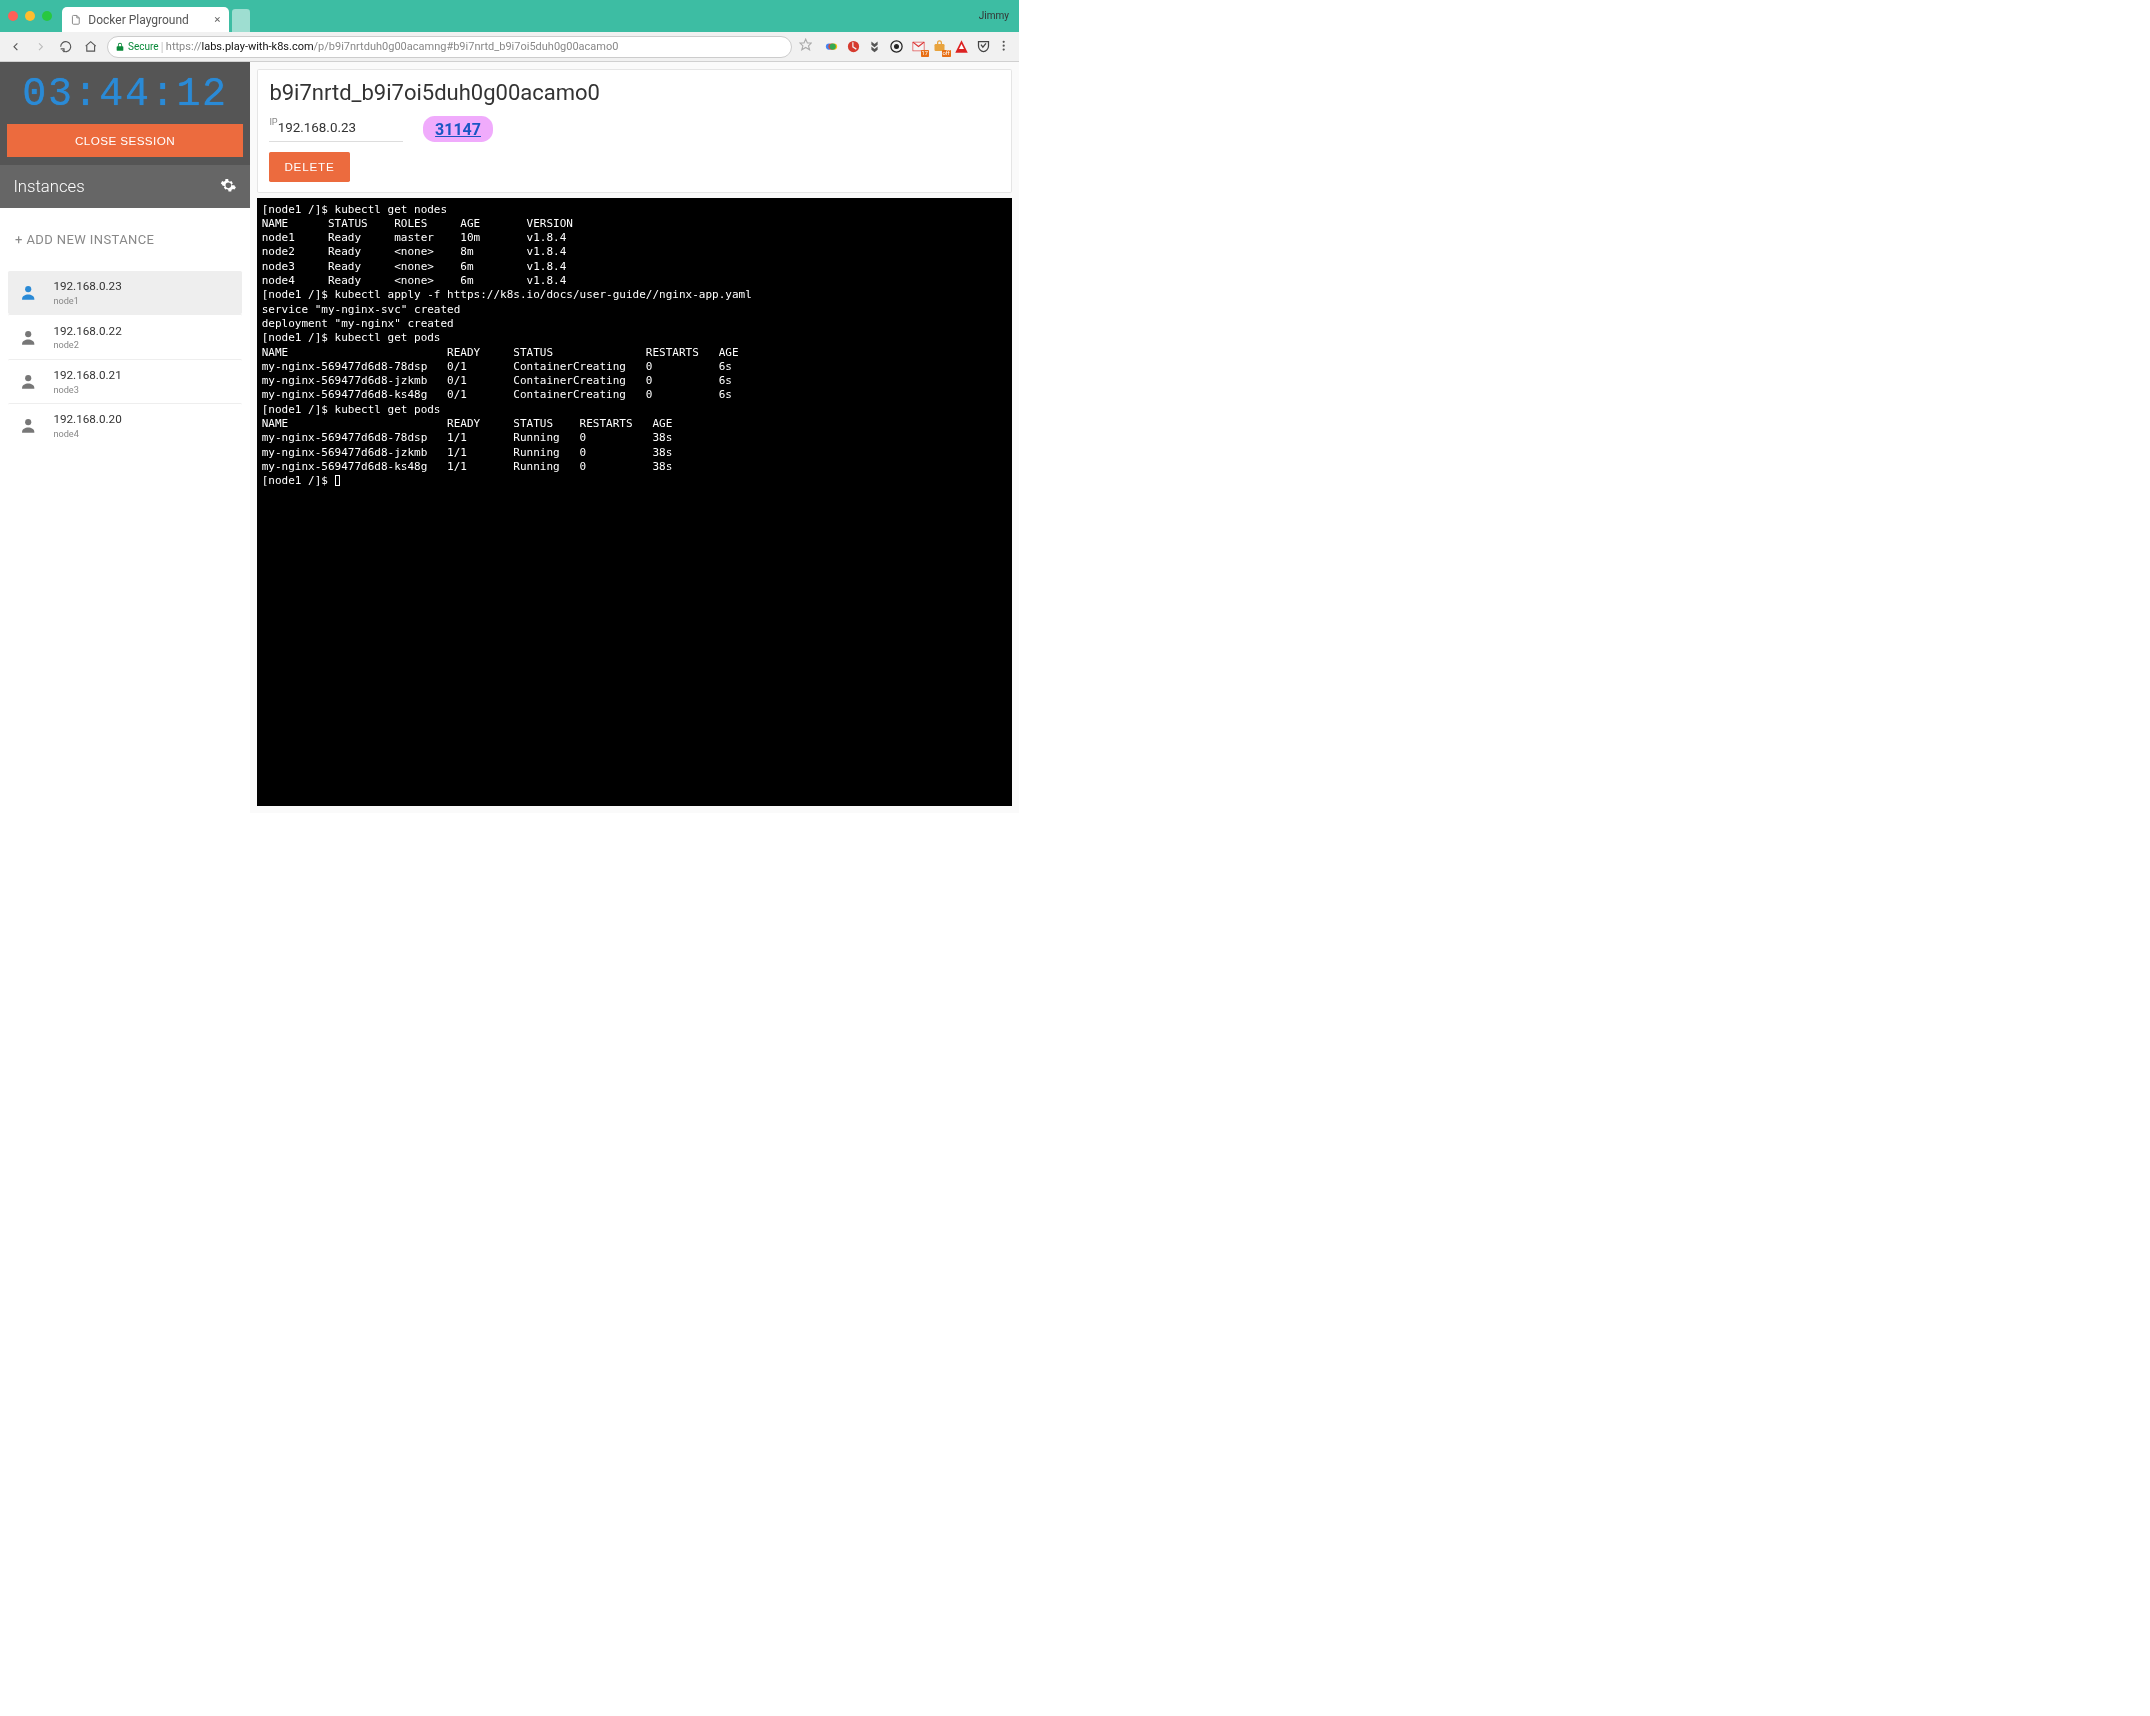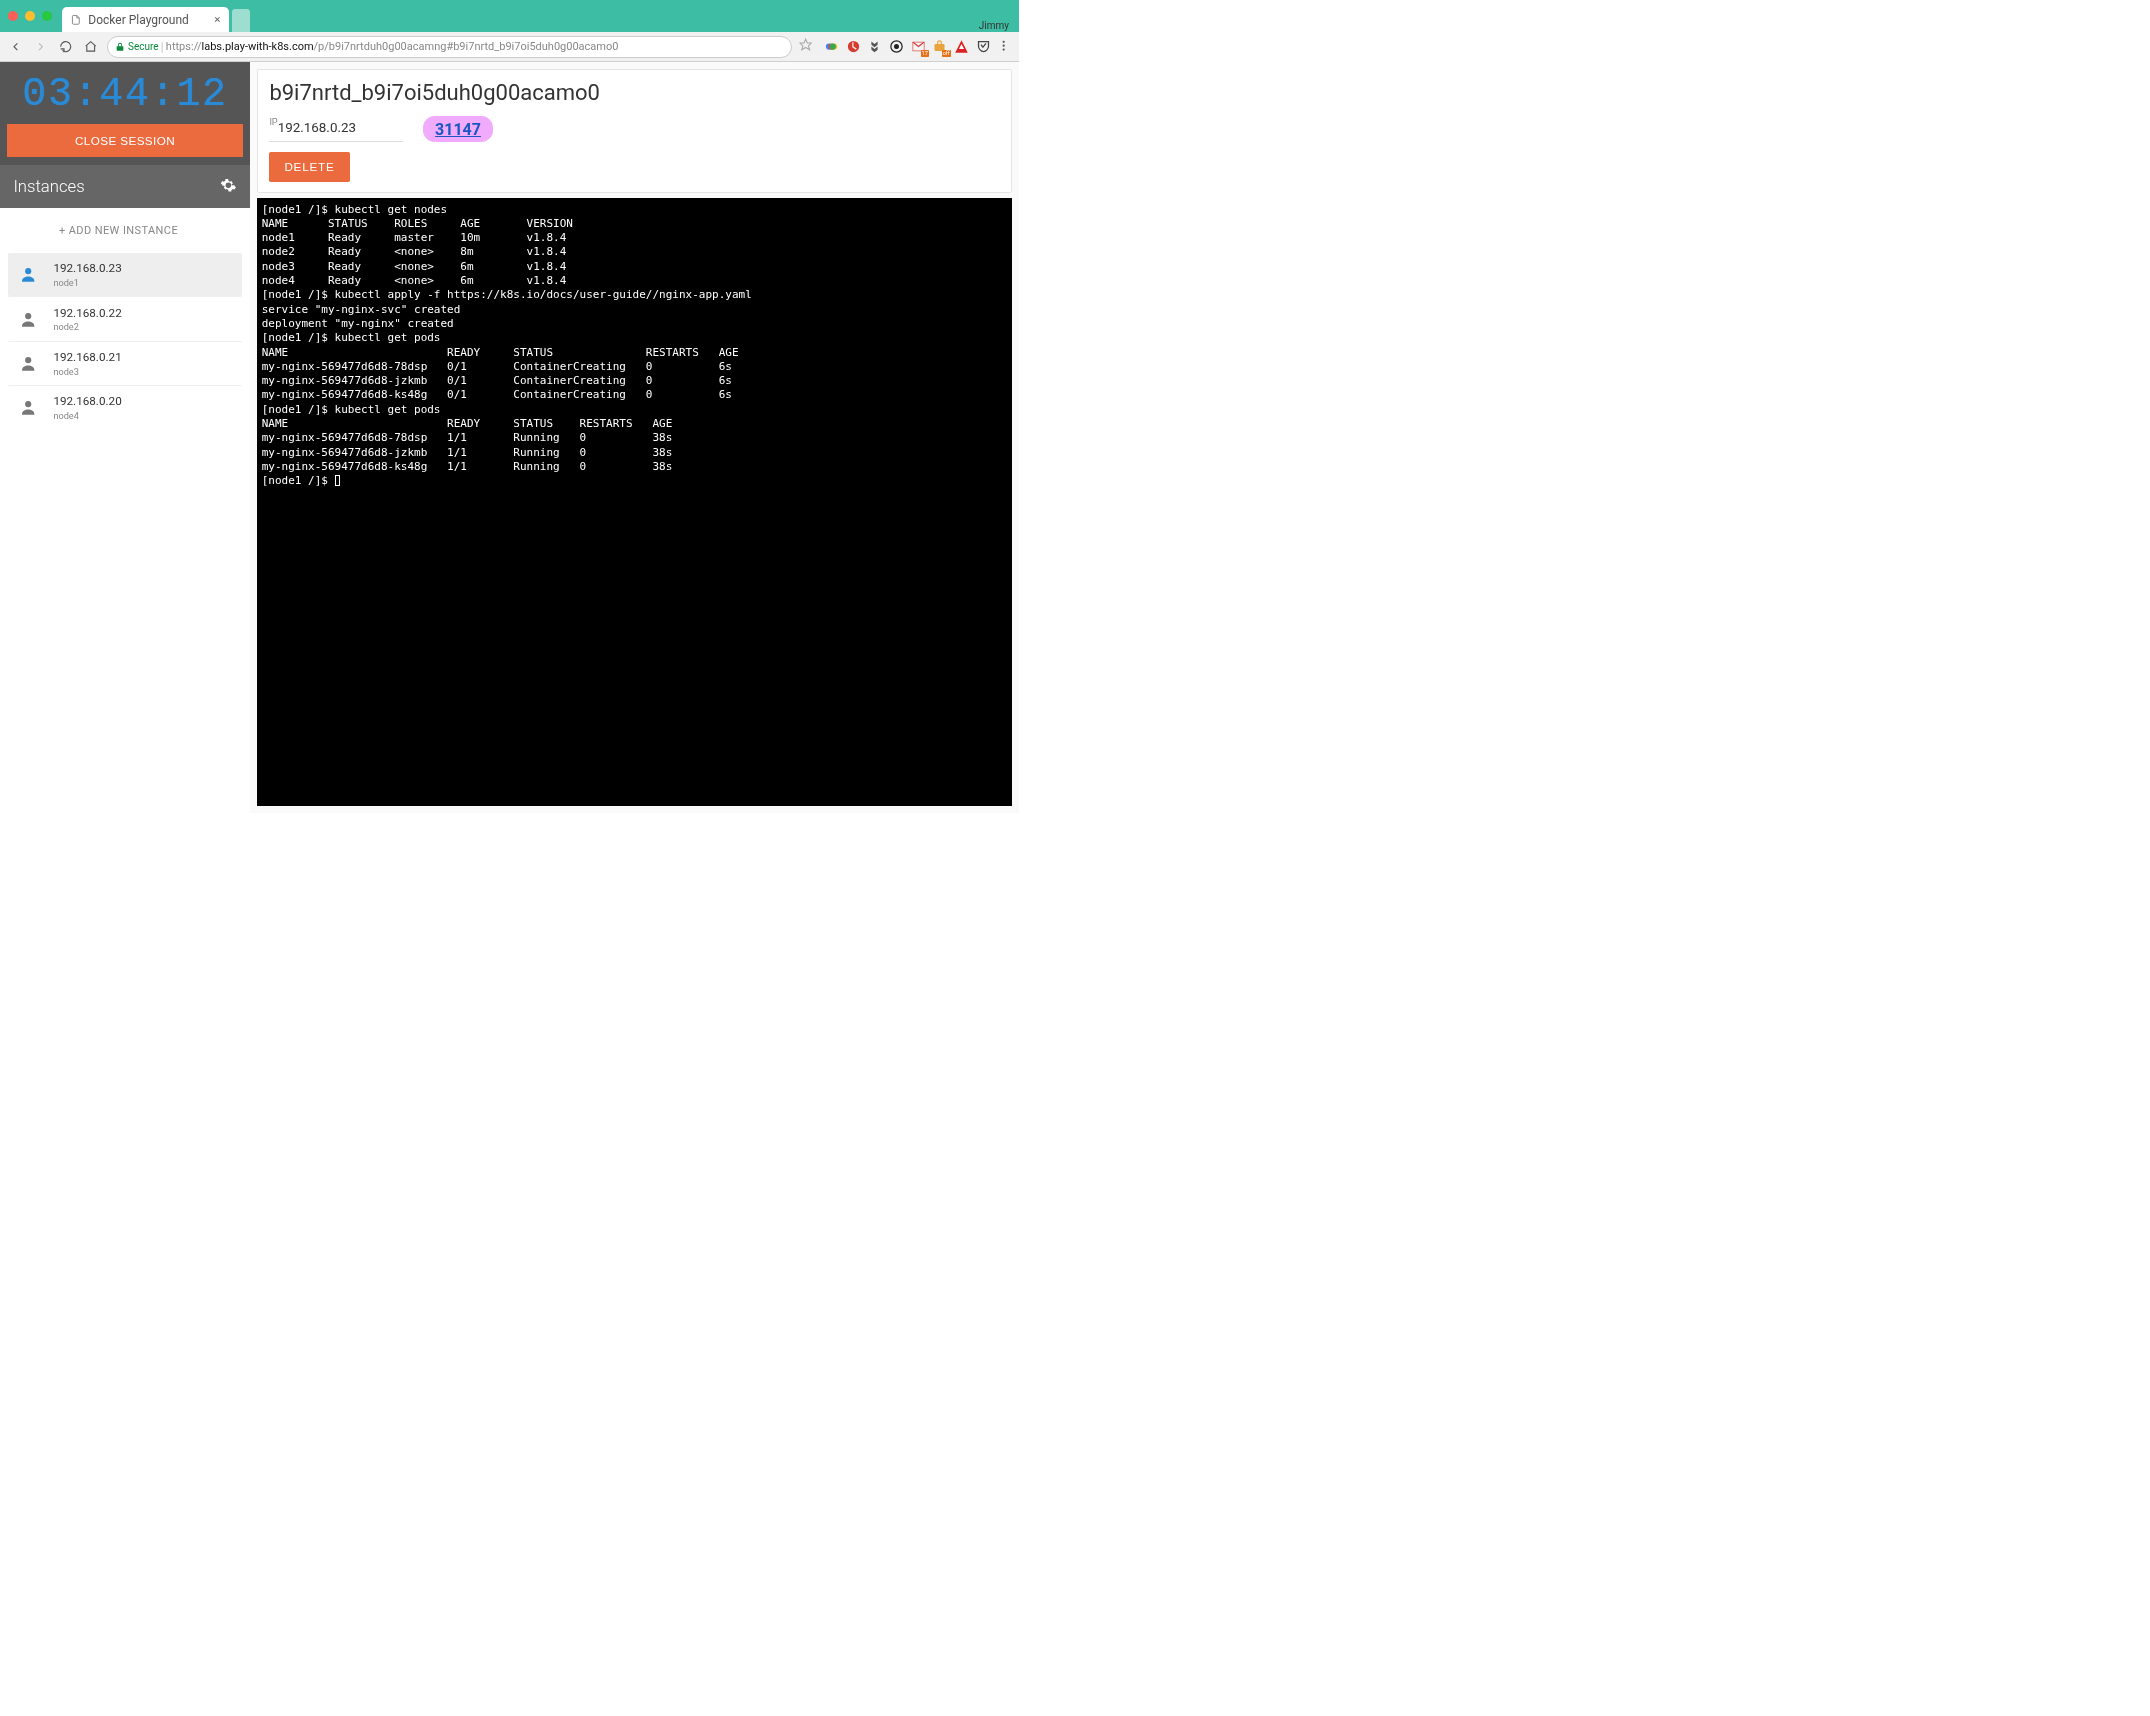--- a/index.html
+++ b/index.html
@@ -13,21 +13,21 @@
   .dot-close { background: #ff5f57; }
   .dot-min   { background: #ffbd2e; }
   .dot-max   { background: #28c840; }
   .tabs { display: flex; align-items: flex-end; height: 100%; margin-left: 10px; }
   .tab { display: flex; align-items: center; height: 25px; padding: 0 8.3px; background: #fff; border-top-left-radius: 5px; border-top-right-radius: 5px; position: relative; gap: 6.7px; min-width: 167px; }
   .tab-favicon { width: 11.7px; height: 11.7px; display:flex; align-items:center; justify-content:center; }
   .tab-favicon svg { width: 11.7px; height: 11.7px; }
   .tab-title { font-size: 12px; color: #555; white-space: nowrap; overflow: hidden; text-overflow: ellipsis; }
   .tab-close { color: #666; font-size: 11.7px; line-height: 1; cursor: pointer; margin-left: auto; }
   .tab-ghost { width: 18.4px; height: 23.4px; background: rgba(255,255,255,0.5); border-top-left-radius: 3.3px; border-top-right-radius: 3.3px; margin-left: 3.3px; align-self: flex-end; }
-  .profile-name { position: absolute; right: 10px; top: 20px; font-size: 10px; color: #333; }
+  .profile-name { position: absolute; right: 10px; top: 10px; font-size: 10px; color: #333; }
 
   .addrbar { height: 30px; background: #f1f1f1; border-bottom: 0.8px solid #d0d0d0; display: flex; align-items: center; padding: 0 6.7px; gap: 6.7px; }
   .nav-btn { width: 18.4px; height: 18.4px; display: flex; align-items:center; justify-content:center; color:#555; cursor:pointer; }
   .nav-btn.disabled { color: #bbb; cursor: default; }
   .nav-btn svg { width: 13.4px; height: 13.4px; }
   .urlbox { flex: 1; height: 22px; border: 0.8px solid #ccc; border-radius: 11px; display: flex; align-items: center; padding: 0 6.7px; background: #fff; gap: 2px; min-width: 0; }
   .lock { color: #0a8a3a; display:flex; align-items:center; gap:3.3px; font-size:10px; }
   .lock svg { width: 10px; height: 10px; }
   .urltxt { font-size: 11px; color: #333; white-space: nowrap; overflow:hidden; }
   .urltxt .host { color: #111; }
@@ -49,21 +49,21 @@
   .sidebar { width: 250px; display: flex; flex-direction: column; background:#fff; }
   .sb-top { background: #555; color: #fff; display:flex; flex-direction:column; align-items: stretch; padding: 5px 6.7px 0 6.7px; }
   .timer { font-family: "Courier New", monospace; font-size: 40px; color: #2a8ad6; letter-spacing: 1.7px; text-align:center; padding: 5px 0 3.3px 0; font-weight: 100; text-shadow: 0 0 0.8px #2a8ad6; }
   .close-session-btn { background: #ec6b3e; color:#fff; border:none; height: 33px; font-size: 11.7px; letter-spacing: 0.4px; cursor:pointer; margin: 3.3px 0 8.3px 0; }
 
   .sb-header { background: #666; color:#fff; display:flex; align-items:center; justify-content:space-between; padding: 11.7px 13.4px; }
   .sb-header .label { font-size: 16.7px; font-weight: 300; }
   .gear { color:#fff; cursor:pointer; }
   .gear svg { width:16.7px; height:16.7px; }
 
-  .add-instance { color:#888; font-size:11px; padding: 16px 15px; letter-spacing: 0.4px; cursor:pointer;margin-left:44px; }
+  .add-instance { color:#888; font-size:13px; padding: 24px 15px; letter-spacing: 0.4px; cursor:pointer; }
 
   .inst-list { display:flex; flex-direction:column; padding: 0 8.3px; }
   .inst { display:flex; align-items:center; gap: 13.4px; padding: 8.3px 8.3px; border-radius: 1.7px; cursor:pointer; }
   .inst + .inst { border-top: 0.8px solid #eee; }
   .inst.active { background:#eee; }
   .inst-ico { width:23.4px; height:23.4px; display:flex; align-items:center; justify-content:center; }
   .inst-ico svg { width:18.4px; height:18.4px; }
   .inst.active .inst-ico svg { color:#2a8ad6; }
   .inst .inst-ico svg { color:#777; }
   .inst-txt { display:flex; flex-direction:column; }

